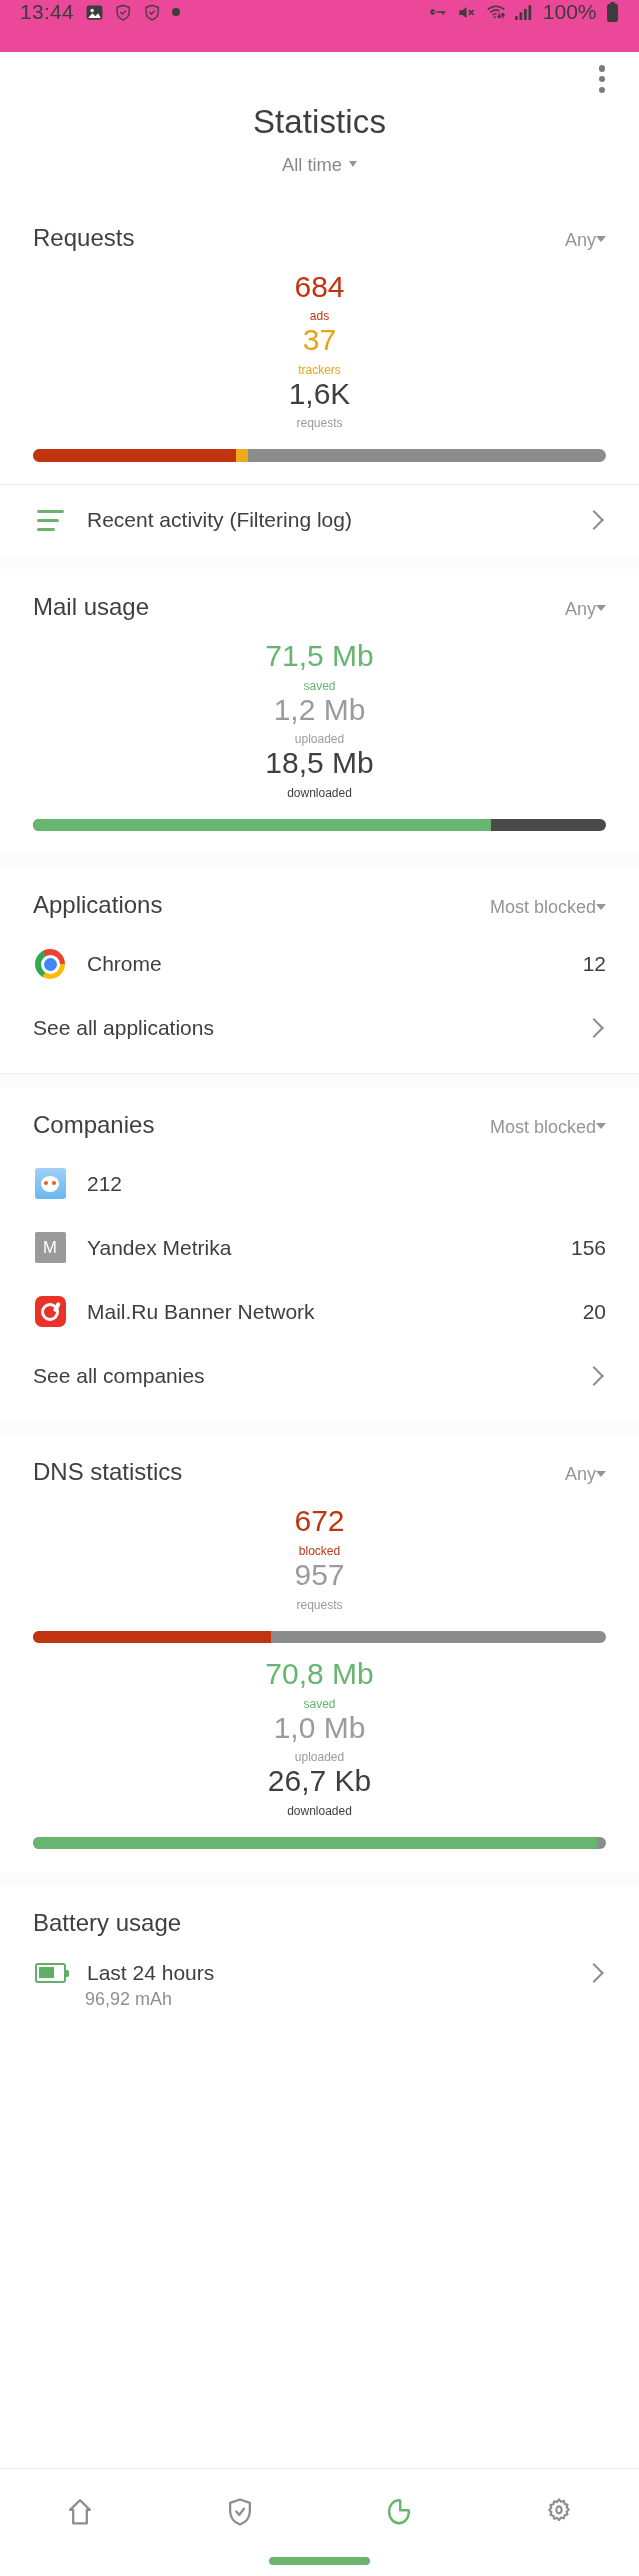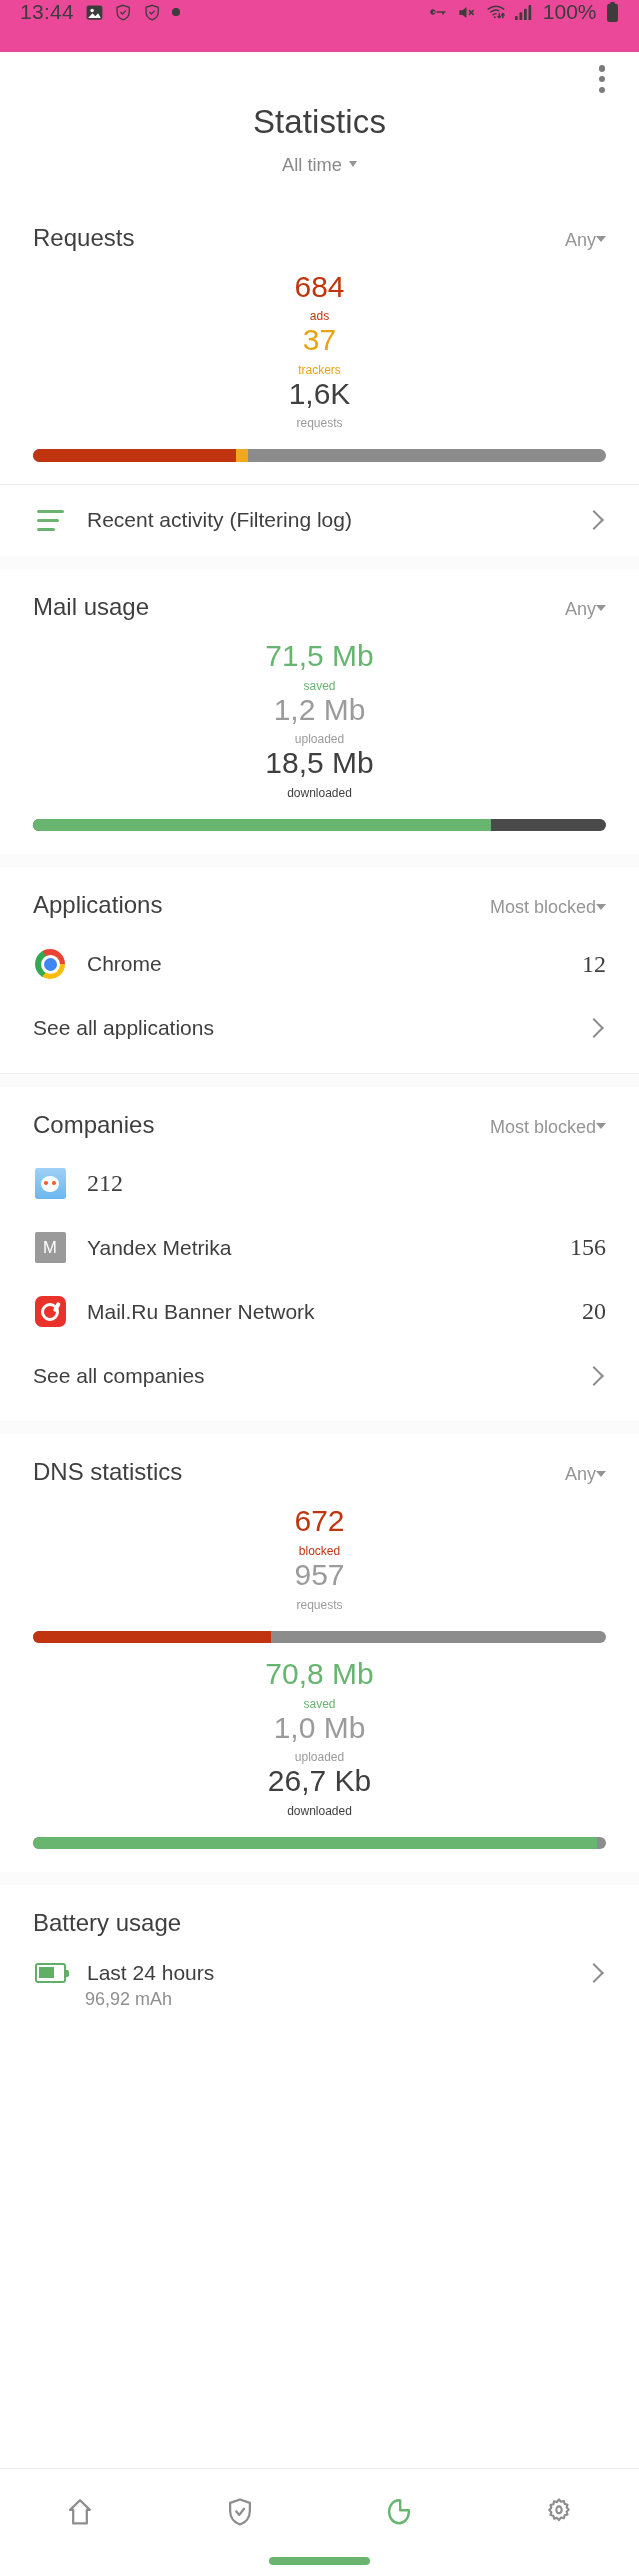--- a/index.html
+++ b/index.html
@@ -76,21 +76,21 @@
   }
   .bar.dark{ background:#4a4a4a; }
   .bar span{ display:block; height:100%; }
 
   
   .row{
     display:flex; align-items:center; min-height:64px;
   }
   .row .ico{ width:34px; height:34px; flex:0 0 34px; margin-right:20px; display:flex; align-items:center; justify-content:center; }
   .row .lbl{ font-size:21px; color:#3f3f3f; flex:1; }
-  .row .val{ font-size:24px; color:#3f3f3f;font-family:Liberation Serif, serif; }
+  .row .val{ font-size:21px; color:#3f3f3f; }
   .arrow{
     width:14px; height:14px; border-right:2.4px solid #8d8d8d; border-top:2.4px solid #8d8d8d;
     transform:rotate(45deg); margin-right:4.7px;
   }
 
   
   .loglines{ display:flex; flex-direction:column; gap:5.3px; align-items:flex-start; }
   .loglines i{ display:block; height:3.6px; border-radius:1.8px; background:#6ab46f; }
   .loglines i:nth-child(1){ width:27px; }
   .loglines i:nth-child(2){ width:22.5px; }

